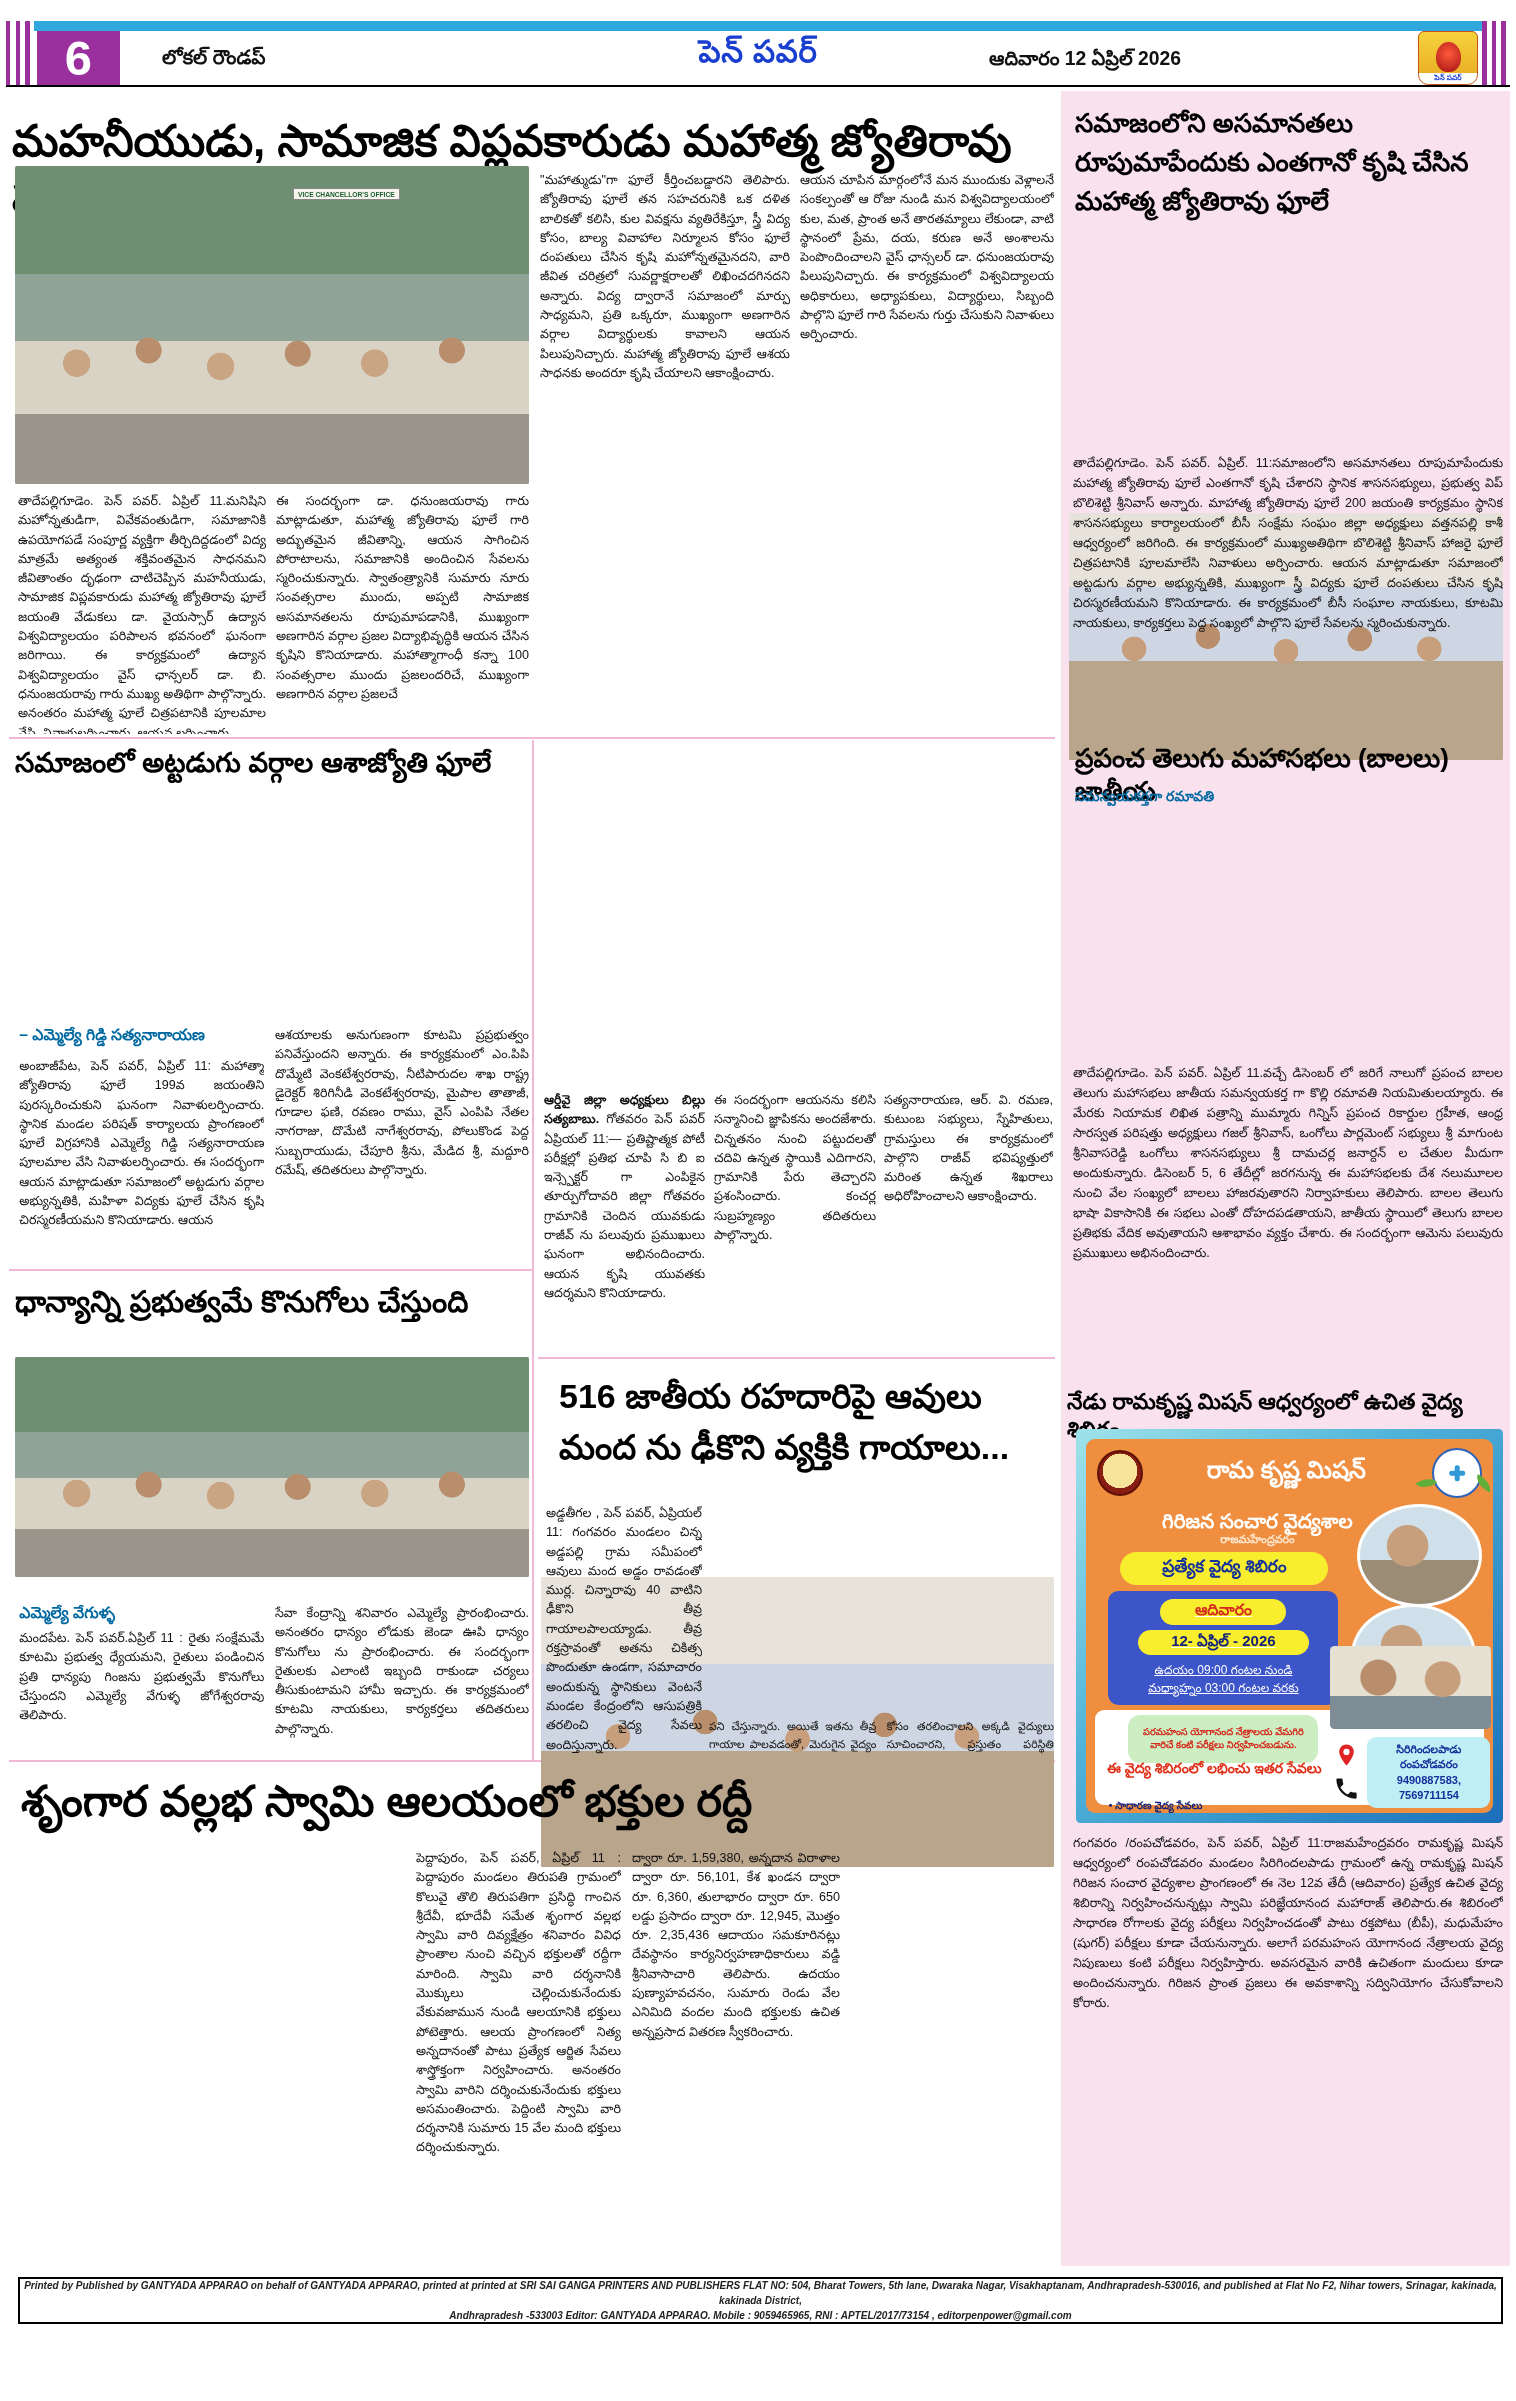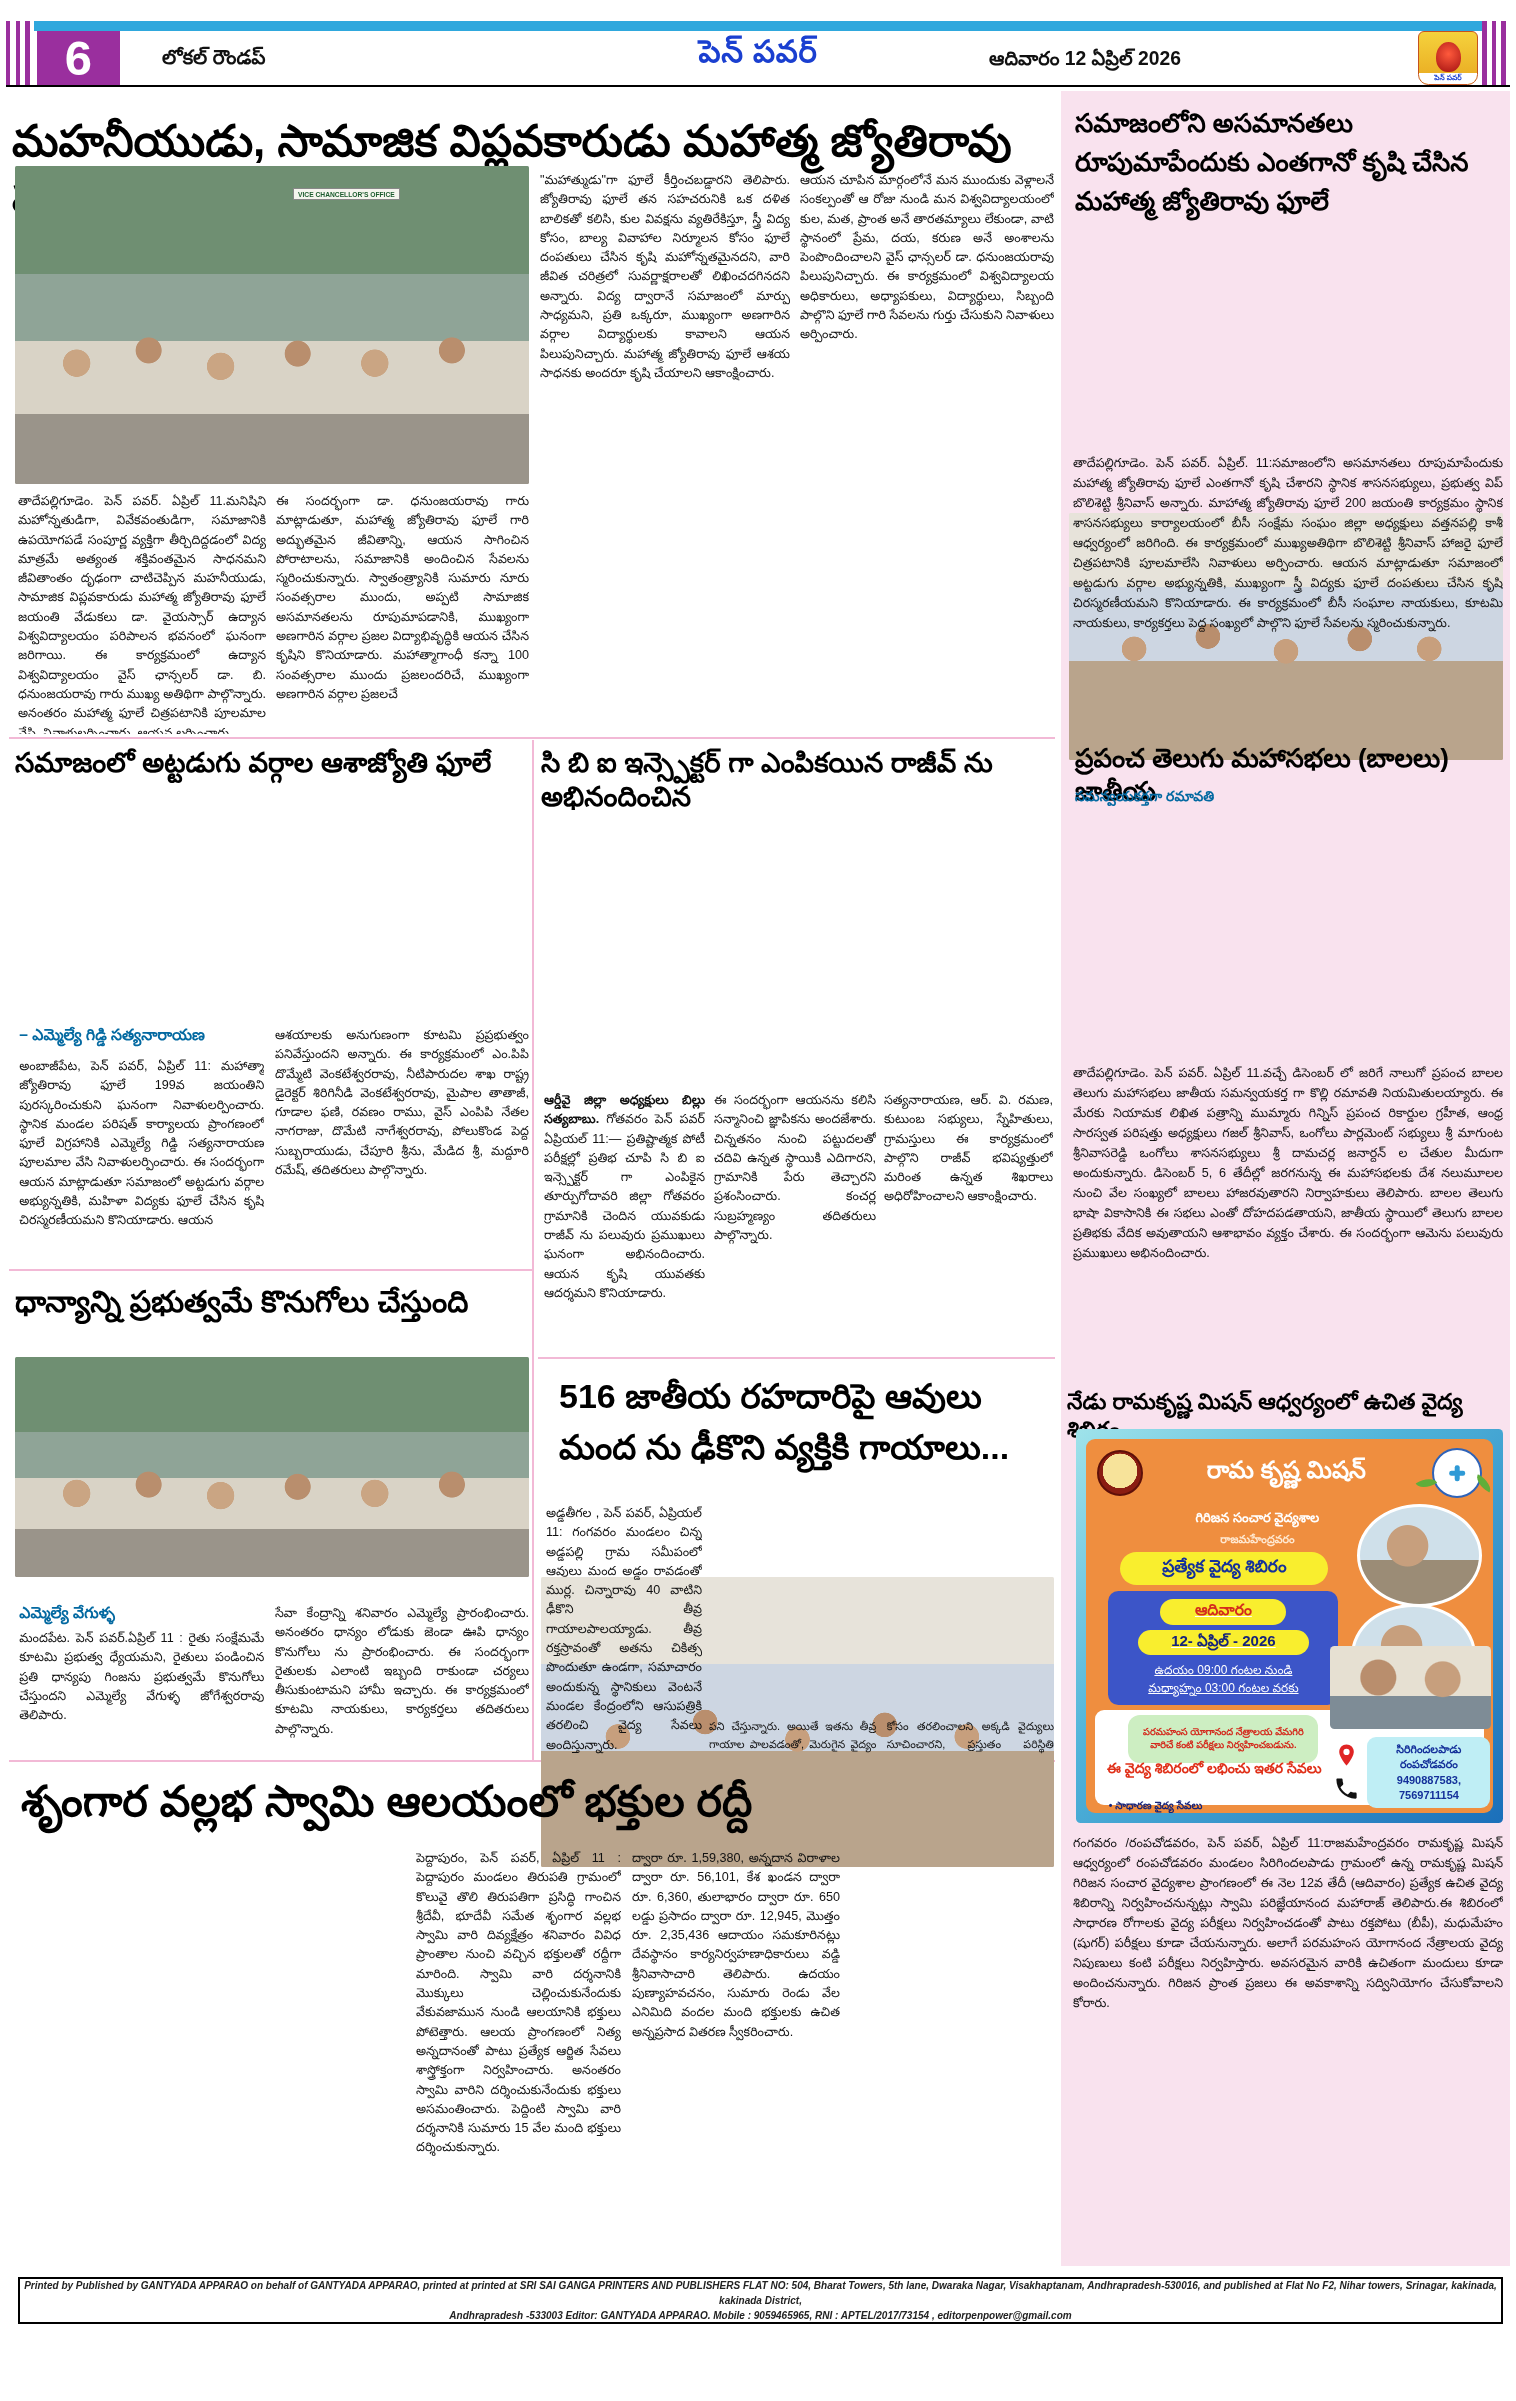--- a/index.html
+++ b/index.html
@@ -39,21 +39,21 @@
      radial-gradient(circle at 50% 56%,#c79f7d 0 12px,transparent 12.6px),
      radial-gradient(circle at 67% 51%,#b98e6d 0 12px,transparent 12.6px),
      radial-gradient(circle at 83% 55%,#c79f7d 0 12px,transparent 12.6px),
      linear-gradient(180deg,#e7e3da 0 30%,#cdd6e2 30% 60%,#b9a48c 60% 100%);}
   .photo-sign{position:absolute;background:#f5f5ee;color:#1c5c2e;font-size:6.7px;font-weight:bold;
      padding:1.5px 4.5px;border:0.7px solid #888;white-space:nowrap;}
   
   .ad-frame{background:linear-gradient(135deg,#9fe3ea 0%,#4fb3d9 40%,#1b6fba 100%);border-radius:4.5px;}
   .ad-card{position:absolute;left:10.4px;top:10.4px;right:10.4px;bottom:10.4px;background:#ef8e3f;border-radius:9px;overflow:hidden;}
   .ad-title{color:#fff;font-weight:bold;font-size:24px;text-align:center;}
-  .ad-sub{color:#fff;font-weight:bold;font-size:13px;text-align:center;}
+  .ad-sub{color:#fff;font-weight:bold;font-size:20px;text-align:center;}
   .ad-city{color:#ffe9d2;font-weight:bold;font-size:11px;text-align:center;}
   .ad-pill-yellow{background:#f9ee2e;color:#14309a;font-weight:bold;border-radius:18px;
      display:flex;align-items:center;justify-content:center;}
   .ad-bluebox{background:#3c55c8;border-radius:10.4px;color:#fff;}
   .ad-bluebox .pill-day{background:#f9ee2e;color:#d42b1e;font-weight:bold;border-radius:13.4px;
      width:126px;margin:7.4px auto 4.5px;text-align:center;font-size:15.6px;padding:2.2px 0;}
   .ad-bluebox .pill-date{background:#f9ee2e;color:#16237a;font-weight:bold;border-radius:13.4px;
      width:171px;margin:0 auto 6px;text-align:center;font-size:15px;padding:2.2px 0;}
   .ad-bluebox .tline{font-size:12px;text-align:center;line-height:18px;}
   .ad-white{position:absolute;left:9px;right:9px;bottom:7.4px;background:#fff;border-radius:9px;}
@@ -117,21 +117,20 @@
   <div class="abs headline" style="left:1075px;top:104px;width:425px;font-size:26px;line-height:1.5;">సమాజంలోని అసమానతలు రూపుమాపేందుకు ఎంతగానో కృషి చేసిన  మహాత్మ జ్యోతిరావు ఫూలే</div>
   <div class="abs photo ph-indoor" style="left:1069px;top:195px;width:434px;height:247px;"></div>
   <div class="abs body-text" style="left:1073px;top:453px;width:430px;height:268px;line-height:20px;">తాదేపల్లిగూడెం. పెన్ పవర్. ఏప్రిల్. 11:సమాజంలోని అసమానతలు రూపుమాపేందుకు మహాత్మ జ్యోతిరావు ఫూలే ఎంతగానో కృషి చేశారని స్థానిక శాసనసభ్యులు, ప్రభుత్వ విప్ బొలిశెట్టి శ్రీనివాస్ అన్నారు. మాహాత్మ జ్యోతిరావు ఫూలే 200 జయంతి కార్యక్రమం స్థానిక శాసనసభ్యులు కార్యాలయంలో బీసీ సంక్షేమ సంఘం జిల్లా అధ్యక్షులు వత్తనపల్లి కాశీ ఆధ్వర్యంలో జరిగింది. ఈ కార్యక్రమంలో ముఖ్యఅతిథిగా బొలిశెట్టి శ్రీనివాస్ హాజరై ఫూలే చిత్రపటానికి పూలమాలేసి నివాళులు అర్పించారు. ఆయన మాట్లాడుతూ సమాజంలో అట్టడుగు వర్గాల అభ్యున్నతికి, ముఖ్యంగా స్త్రీ విద్యకు ఫూలే దంపతులు చేసిన కృషి చిరస్మరణీయమని కొనియాడారు. ఈ కార్యక్రమంలో బీసీ సంఘాల నాయకులు, కూటమి నాయకులు, కార్యకర్తలు పెద్ద సంఖ్యలో పాల్గొని ఫూలే సేవలను స్మరించుకున్నారు.</div>
 
   <div class="abs headline" style="left:15px;top:746px;width:514px;font-size:27.5px;">సమాజంలో అట్టడుగు వర్గాల ఆశాజ్యోతి ఫూలే</div>
   <div class="abs photo ph-crowd" style="left:15px;top:792px;width:514px;height:220px;"></div>
   <div class="abs byline" style="left:19.3px;top:1026px;width:245px;">–  ఎమ్మెల్యే గిడ్డి సత్యనారాయణ</div>
   <div class="abs body-text" style="left:19.3px;top:1057px;width:245px;height:208px;">అంబాజీపేట, పెన్ పవర్, ఏప్రిల్ 11: మహాత్మా జ్యోతిరావు ఫూలే 199వ జయంతిని పురస్కరించుకుని ఘనంగా నివాళులర్పించారు. స్థానిక మండల పరిషత్ కార్యాలయ ప్రాంగణంలో ఫూలే విగ్రహానికి ఎమ్మెల్యే గిడ్డి సత్యనారాయణ పూలమాల వేసి నివాళులర్పించారు. ఈ సందర్భంగా ఆయన మాట్లాడుతూ సమాజంలో అట్టడుగు వర్గాల అభ్యున్నతికి, మహిళా విద్యకు ఫూలే చేసిన కృషి చిరస్మరణీయమని కొనియాడారు. ఆయన</div>
   <div class="abs body-text" style="left:275px;top:1026px;width:254px;height:239px;">ఆశయాలకు అనుగుణంగా కూటమి ప్రప్రభుత్వం పనివేస్తుందని అన్నారు. ఈ కార్యక్రమంలో ఎం.పిపి దొమ్మేటి వెంకటేశ్వరరావు, నీటిపారుదల శాఖ రాష్ట్ర డైరెక్టర్ శిరిగినీడి వెంకటేశ్వరరావు, మైపాల తాతాజీ, గూడాల ఫణి, రవణం రాము, వైస్ ఎంపిపి నేతల నాగరాజు, దొమేటి నాగేశ్వరరావు, పోలుకొండ పెద్ద సుబ్బరాయుడు, చేపూరి శ్రీను, మేడిద శ్రీ, మద్దూరి రమేష్, తదితరులు పాల్గొన్నారు.</div>
 
-  <div class="abs headline" style="left:541px;top:746px;width:513px;font-size:27.5px;">సి బి ఐ ఇన్స్పెక్టర్ గా ఎంపికయిన రాజీవ్ ను అభినందించిన</div>
   <div class="abs photo ph-indoor" style="left:541px;top:792px;width:513px;height:290px;"></div>
   <div class="abs body-text" style="left:544px;top:1091px;width:161px;height:245px;"><b>ఆర్డీవై జిల్లా అధ్యక్షులు బిల్లు సత్యబాబు.</b> <span>గోతవరం పెన్ పవర్ ఏప్రియల్ 11:— ప్రతిష్టాత్మక పోటీ పరీక్షల్లో ప్రతిభ చూపి సి బి ఐ ఇన్స్పెక్టర్ గా ఎంపికైన తూర్పుగోదావరి జిల్లా గోతవరం గ్రామానికి చెందిన యువకుడు రాజీవ్ ను పలువురు ప్రముఖులు ఘనంగా అభినందించారు. ఆయన కృషి యువతకు ఆదర్శమని కొనియాడారు.</span></div>
   <div class="abs body-text" style="left:714px;top:1091px;width:162px;height:245px;">ఈ సందర్భంగా ఆయనను కలిసి సన్మానించి జ్ఞాపికను అందజేశారు. చిన్నతనం నుంచి పట్టుదలతో చదివి ఉన్నత స్థాయికి ఎదిగారని, గ్రామానికి పేరు తెచ్చారని ప్రశంసించారు. కంచర్ల సుబ్రహ్మణ్యం తదితరులు పాల్గొన్నారు.</div>
   <div class="abs body-text" style="left:884px;top:1091px;width:169px;height:245px;">సత్యనారాయణ, ఆర్. వి. రమణ, కుటుంబ సభ్యులు, స్నేహితులు, గ్రామస్తులు ఈ కార్యక్రమంలో పాల్గొని రాజీవ్ భవిష్యత్తులో మరింత ఉన్నత శిఖరాలు అధిరోహించాలని ఆకాంక్షించారు.</div>
 
   <div class="abs headline" style="left:15px;top:1283px;width:514px;font-size:30px;">ధాన్యాన్ని ప్రభుత్వమే కొనుగోలు చేస్తుంది</div>
 
   <div class="abs byline" style="left:19.3px;top:1604px;">ఎమ్మెల్యే వేగుళ్ళ</div>
   <div class="abs body-text" style="left:19.3px;top:1629px;width:245px;height:125px;">మందపేట. పెన్ పవర్.ఏప్రిల్ 11 : రైతు సంక్షేమమే కూటమి ప్రభుత్వ ధ్యేయమని, రైతులు పండించిన ప్రతి ధాన్యపు గింజను ప్రభుత్వమే కొనుగోలు చేస్తుందని ఎమ్మెల్యే వేగుళ్ళ జోగేశ్వరరావు తెలిపారు.</div>
   <div class="abs body-text" style="left:275px;top:1604px;width:254px;height:150px;">సేవా కేంద్రాన్ని శనివారం ఎమ్మెల్యే ప్రారంభించారు. అనంతరం ధాన్యం లోడుకు జెండా ఊపి ధాన్యం కొనుగోలు ను ప్రారంభించారు. ఈ సందర్భంగా రైతులకు ఎలాంటి ఇబ్బంది రాకుండా చర్యలు తీసుకుంటామని హామీ ఇచ్చారు. ఈ కార్యక్రమంలో కూటమి నాయకులు, కార్యకర్తలు తదితరులు పాల్గొన్నారు.</div>

